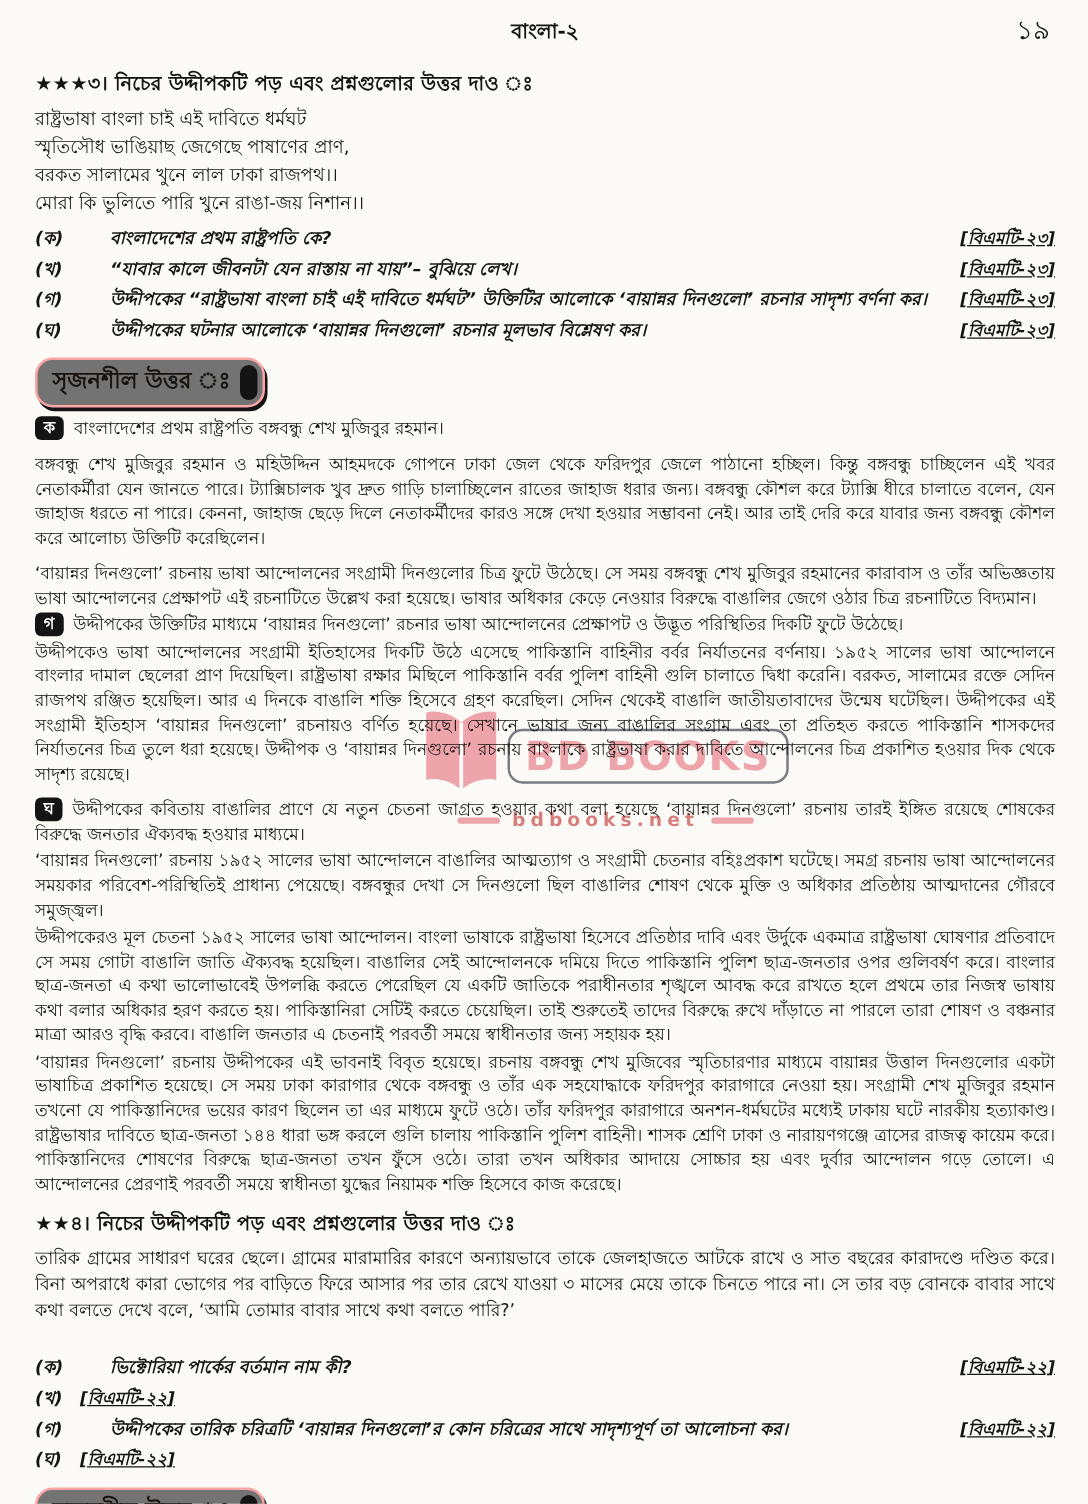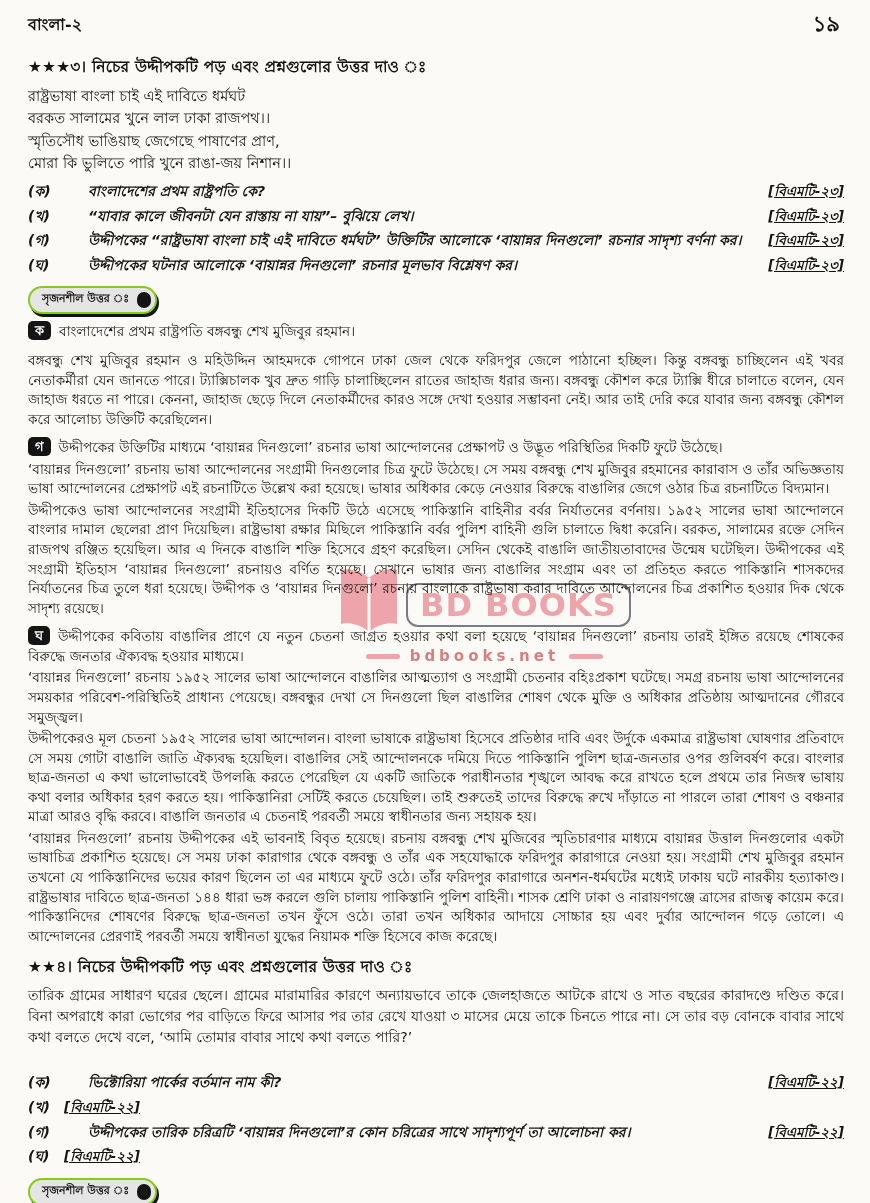--- a/index.html
+++ b/index.html
@@ -6,46 +6,46 @@
   body{
     width:870px;height:1203px;
     background:#fbfaf6;
     color:#161310;
     font-family:"DejaVu Sans","Liberation Sans",sans-serif;
     position:relative;overflow:hidden;
   }
   .content{position:relative;z-index:1;padding:12px 26px 0 28px;}
 
   
-  .page-header{position:relative;margin-bottom:16px;}
+  .page-header{position:relative;text-align:center;margin-bottom:16px;}
   .subject{font-size:16px;font-weight:bold;}
-  .pagenum{position:absolute;right:4px;top:-4px;font-size:21px;font-weight:bold;margin-left:10px;}
+  .pagenum{position:absolute;right:4px;top:-4px;font-size:21px;font-weight:normal;margin-left:10px;}
 
   
   .sec-heading{font-weight:bold;font-size:15.5px;margin:8px 0 4px;letter-spacing:.2px;}
 
   
   .stim-line{font-size:14.5px;line-height:1.55;}
   .stim-para{font-size:14px;line-height:1.5;text-align:justify;margin:2px 0 22px;}
 
   
   .q-block{margin:4px 0 2px;}
   .q-row{display:flex;gap:10px;align-items:baseline;font-weight:bold;font-style:italic;font-size:14px;line-height:1.75;}
   .q-label{flex:none;width:26px;}
   .q-text{flex:1;margin-left:24px;}
   .q-tag{flex:none;font-size:13.5px;text-decoration:underline;}
 
   
   .ans-header-wrap{margin:9px 0 8px;}
   .ans-header{
     display:inline-block;position:relative;
-    border:2px solid #84cc16;border-radius:14px;
+    border:2px solid #fca5a5;border-radius:14px;
     box-shadow:2px 3px 0 #141414;
     padding:2px 26px 3px 12px;
-    font-weight:bold;font-size:11px;background:#e5e5e5;
+    font-weight:bold;font-size:18px;background:#737373;
   }
   .ans-header::after{
     content:"";position:absolute;right:4px;top:4px;bottom:4px;width:14px;
     background:#141414;border-radius:8px;
   }
 
   
   .answer{margin:2px 0 9px;}
   .ans-p{margin:0 0 2px;font-size:13.6px;line-height:1.44;text-align:justify;}
   .badge{
@@ -95,22 +95,22 @@
   <div class="page-header">
     <span class="subject">বাংলা-২</span>
     <span class="pagenum">১৯</span>
   </div>
 
   <div>
     <div class="sec-heading">★★★৩। নিচের উদ্দীপকটি পড় এবং প্রশ্নগুলোর উত্তর দাও ঃ</div>
 
     <div>
       <div class="stim-line">রাষ্ট্রভাষা বাংলা চাই এই দাবিতে ধর্মঘট</div>
+      <div class="stim-line">স্মৃতিসৌধ ভাঙিয়াছ জেগেছে পাষাণের প্রাণ,</div>
       <div class="stim-line">বরকত সালামের খুনে লাল ঢাকা রাজপথ।।</div>
-      <div class="stim-line">স্মৃতিসৌধ ভাঙিয়াছ জেগেছে পাষাণের প্রাণ,</div>
       <div class="stim-line">মোরা কি ভুলিতে পারি খুনে রাঙা-জয় নিশান।।</div>
     </div>
 
     <div class="q-block">
       <div class="q-row">
         <span class="q-label">(ক)</span>
         <span class="q-text">বাংলাদেশের প্রথম রাষ্ট্রপতি কে?</span>
         <span class="q-tag">[বিএমটি-২৩]</span>
       </div>
       <div class="q-row">
@@ -136,22 +136,22 @@
 
     <div class="answer">
       <p class="ans-p"><span class="badge">ক</span><span>বাংলাদেশের প্রথম রাষ্ট্রপতি বঙ্গবন্ধু শেখ মুজিবুর রহমান।</span></p>
     </div>
 
     <div class="answer">
       <p class="ans-p">বঙ্গবন্ধু শেখ মুজিবুর রহমান ও মহিউদ্দিন আহমদকে গোপনে ঢাকা জেল থেকে ফরিদপুর জেলে পাঠানো হচ্ছিল। কিন্তু বঙ্গবন্ধু চাচ্ছিলেন এই খবর নেতাকর্মীরা যেন জানতে পারে। ট্যাক্সিচালক খুব দ্রুত গাড়ি চালাচ্ছিলেন রাতের জাহাজ ধরার জন্য। বঙ্গবন্ধু কৌশল করে ট্যাক্সি ধীরে চালাতে বলেন, যেন জাহাজ ধরতে না পারে। কেননা, জাহাজ ছেড়ে দিলে নেতাকর্মীদের কারও সঙ্গে দেখা হওয়ার সম্ভাবনা নেই। আর তাই দেরি করে যাবার জন্য বঙ্গবন্ধু কৌশল করে আলোচ্য উক্তিটি করেছিলেন।</p>
     </div>
 
     <div class="answer">
+      <p class="ans-p">‘বায়ান্নর দিনগুলো’ রচনায় ভাষা আন্দোলনের সংগ্রামী দিনগুলোর চিত্র ফুটে উঠেছে। সে সময় বঙ্গবন্ধু শেখ মুজিবুর রহমানের কারাবাস ও তাঁর অভিজ্ঞতায় ভাষা আন্দোলনের প্রেক্ষাপট এই রচনাটিতে উল্লেখ করা হয়েছে। ভাষার অধিকার কেড়ে নেওয়ার বিরুদ্ধে বাঙালির জেগে ওঠার চিত্র রচনাটিতে বিদ্যমান।</p>
       <p class="ans-p"><span class="badge">গ</span><span>উদ্দীপকের উক্তিটির মাধ্যমে ‘বায়ান্নর দিনগুলো’ রচনার ভাষা আন্দোলনের প্রেক্ষাপট ও উদ্ভূত পরিস্থিতির দিকটি ফুটে উঠেছে।</span></p>
-      <p class="ans-p">‘বায়ান্নর দিনগুলো’ রচনায় ভাষা আন্দোলনের সংগ্রামী দিনগুলোর চিত্র ফুটে উঠেছে। সে সময় বঙ্গবন্ধু শেখ মুজিবুর রহমানের কারাবাস ও তাঁর অভিজ্ঞতায় ভাষা আন্দোলনের প্রেক্ষাপট এই রচনাটিতে উল্লেখ করা হয়েছে। ভাষার অধিকার কেড়ে নেওয়ার বিরুদ্ধে বাঙালির জেগে ওঠার চিত্র রচনাটিতে বিদ্যমান।</p>
       <p class="ans-p">উদ্দীপকেও ভাষা আন্দোলনের সংগ্রামী ইতিহাসের দিকটি উঠে এসেছে পাকিস্তানি বাহিনীর বর্বর নির্যাতনের বর্ণনায়। ১৯৫২ সালের ভাষা আন্দোলনে বাংলার দামাল ছেলেরা প্রাণ দিয়েছিল। রাষ্ট্রভাষা রক্ষার মিছিলে পাকিস্তানি বর্বর পুলিশ বাহিনী গুলি চালাতে দ্বিধা করেনি। বরকত, সালামের রক্তে সেদিন রাজপথ রঞ্জিত হয়েছিল। আর এ দিনকে বাঙালি শক্তি হিসেবে গ্রহণ করেছিল। সেদিন থেকেই বাঙালি জাতীয়তাবাদের উন্মেষ ঘটেছিল। উদ্দীপকের এই সংগ্রামী ইতিহাস ‘বায়ান্নর দিনগুলো’ রচনায়ও বর্ণিত হয়েছে। সেখানে ভাষার জন্য বাঙালির সংগ্রাম এবং তা প্রতিহত করতে পাকিস্তানি শাসকদের নির্যাতনের চিত্র তুলে ধরা হয়েছে। উদ্দীপক ও ‘বায়ান্নর দিনগুলো’ রচনায় বাংলাকে রাষ্ট্রভাষা করার দাবিতে আন্দোলনের চিত্র প্রকাশিত হওয়ার দিক থেকে সাদৃশ্য রয়েছে।</p>
     </div>
 
     <div class="answer">
       <p class="ans-p"><span class="badge">ঘ</span><span>উদ্দীপকের কবিতায় বাঙালির প্রাণে যে নতুন চেতনা জাগ্রত হওয়ার কথা বলা হয়েছে ‘বায়ান্নর দিনগুলো’ রচনায় তারই ইঙ্গিত রয়েছে শোষকের বিরুদ্ধে জনতার ঐক্যবদ্ধ হওয়ার মাধ্যমে।</span></p>
       <p class="ans-p">‘বায়ান্নর দিনগুলো’ রচনায় ১৯৫২ সালের ভাষা আন্দোলনে বাঙালির আত্মত্যাগ ও সংগ্রামী চেতনার বহিঃপ্রকাশ ঘটেছে। সমগ্র রচনায় ভাষা আন্দোলনের সময়কার পরিবেশ-পরিস্থিতিই প্রাধান্য পেয়েছে। বঙ্গবন্ধুর দেখা সে দিনগুলো ছিল বাঙালির শোষণ থেকে মুক্তি ও অধিকার প্রতিষ্ঠায় আত্মদানের গৌরবে সমুজ্জ্বল।</p>
       <p class="ans-p">উদ্দীপকেরও মূল চেতনা ১৯৫২ সালের ভাষা আন্দোলন। বাংলা ভাষাকে রাষ্ট্রভাষা হিসেবে প্রতিষ্ঠার দাবি এবং উর্দুকে একমাত্র রাষ্ট্রভাষা ঘোষণার প্রতিবাদে সে সময় গোটা বাঙালি জাতি ঐক্যবদ্ধ হয়েছিল। বাঙালির সেই আন্দোলনকে দমিয়ে দিতে পাকিস্তানি পুলিশ ছাত্র-জনতার ওপর গুলিবর্ষণ করে। বাংলার ছাত্র-জনতা এ কথা ভালোভাবেই উপলব্ধি করতে পেরেছিল যে একটি জাতিকে পরাধীনতার শৃঙ্খলে আবদ্ধ করে রাখতে হলে প্রথমে তার নিজস্ব ভাষায় কথা বলার অধিকার হরণ করতে হয়। পাকিস্তানিরা সেটিই করতে চেয়েছিল। তাই শুরুতেই তাদের বিরুদ্ধে রুখে দাঁড়াতে না পারলে তারা শোষণ ও বঞ্চনার মাত্রা আরও বৃদ্ধি করবে। বাঙালি জনতার এ চেতনাই পরবর্তী সময়ে স্বাধীনতার জন্য সহায়ক হয়।</p>
       <p class="ans-p">‘বায়ান্নর দিনগুলো’ রচনায় উদ্দীপকের এই ভাবনাই বিবৃত হয়েছে। রচনায় বঙ্গবন্ধু শেখ মুজিবের স্মৃতিচারণার মাধ্যমে বায়ান্নর উত্তাল দিনগুলোর একটা ভাষাচিত্র প্রকাশিত হয়েছে। সে সময় ঢাকা কারাগার থেকে বঙ্গবন্ধু ও তাঁর এক সহযোদ্ধাকে ফরিদপুর কারাগারে নেওয়া হয়। সংগ্রামী শেখ মুজিবুর রহমান তখনো যে পাকিস্তানিদের ভয়ের কারণ ছিলেন তা এর মাধ্যমে ফুটে ওঠে। তাঁর ফরিদপুর কারাগারে অনশন-ধর্মঘটের মধ্যেই ঢাকায় ঘটে নারকীয় হত্যাকাণ্ড। রাষ্ট্রভাষার দাবিতে ছাত্র-জনতা ১৪৪ ধারা ভঙ্গ করলে গুলি চালায় পাকিস্তানি পুলিশ বাহিনী। শাসক শ্রেণি ঢাকা ও নারায়ণগঞ্জে ত্রাসের রাজত্ব কায়েম করে। পাকিস্তানিদের শোষণের বিরুদ্ধে ছাত্র-জনতা তখন ফুঁসে ওঠে। তারা তখন অধিকার আদায়ে সোচ্চার হয় এবং দুর্বার আন্দোলন গড়ে তোলে। এ আন্দোলনের প্রেরণাই পরবর্তী সময়ে স্বাধীনতা যুদ্ধের নিয়ামক শক্তি হিসেবে কাজ করেছে।</p>
     </div>
   </div>

